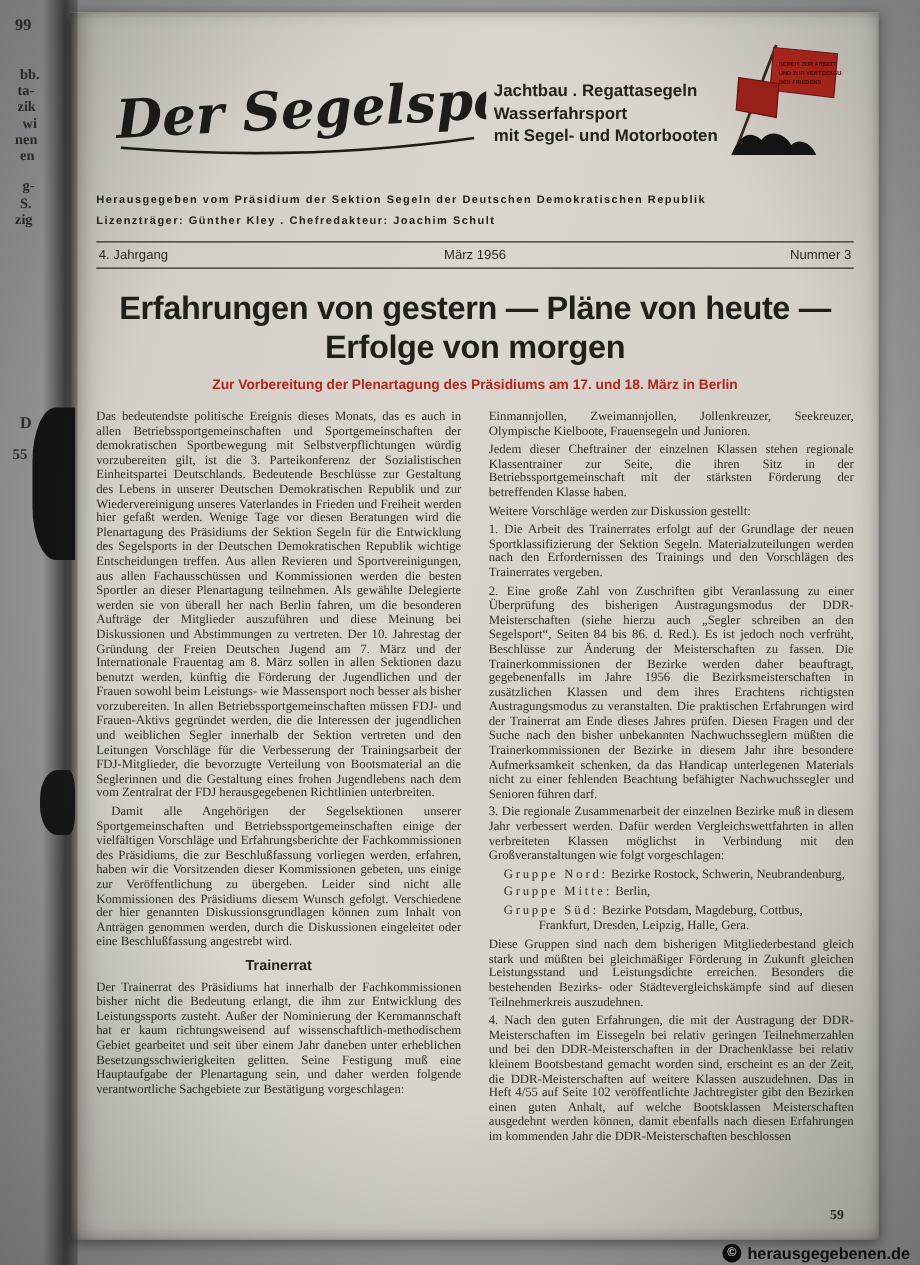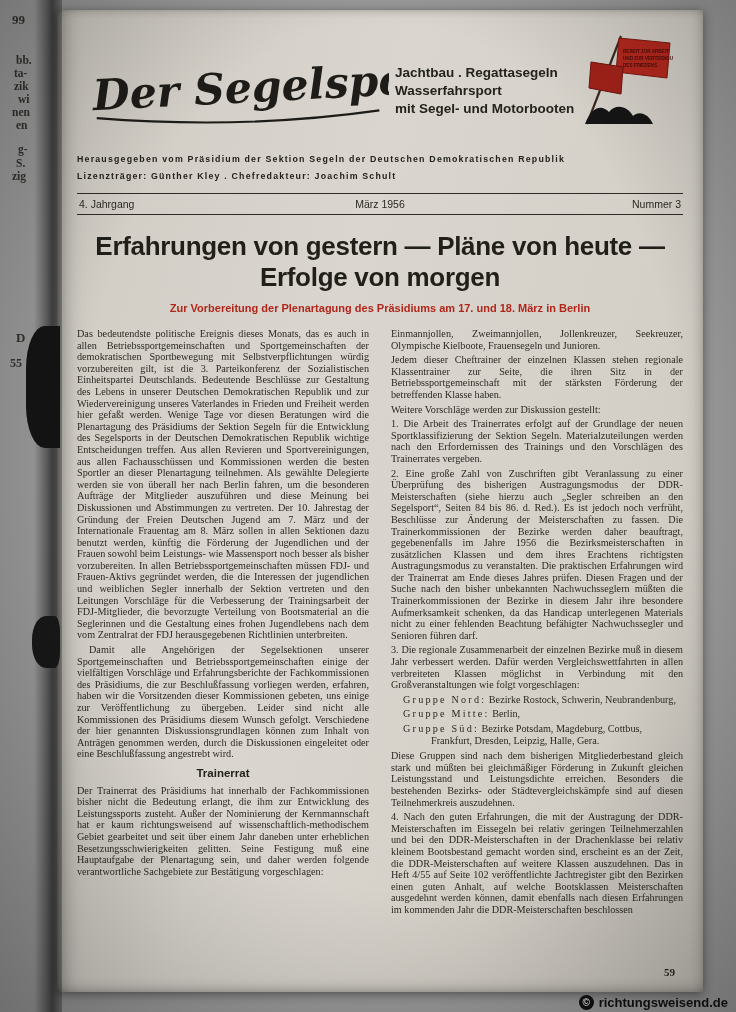--- a/index.html
+++ b/index.html
@@ -157,16 +157,16 @@
         <p>Diese Gruppen sind nach dem bisherigen Mitgliederbestand gleich stark und müßten bei gleichmäßiger Förderung in Zukunft gleichen Leistungsstand und Leistungsdichte erreichen. Besonders die bestehenden Bezirks- oder Städtevergleichskämpfe sind auf diesen Teilnehmerkreis auszudehnen.</p>
         <p>4. Nach den guten Erfahrungen, die mit der Austragung der DDR-Meisterschaften im Eissegeln bei relativ geringen Teilnehmerzahlen und bei den DDR-Meisterschaften in der Drachenklasse bei relativ kleinem Bootsbestand gemacht worden sind, erscheint es an der Zeit, die DDR-Meisterschaften auf weitere Klassen auszudehnen. Das in Heft 4/55 auf Seite 102 veröffentlichte Jachtregister gibt den Bezirken einen guten Anhalt, auf welche Bootsklassen Meisterschaften ausgedehnt werden können, damit ebenfalls nach diesen Erfahrungen im kommenden Jahr die DDR-Meisterschaften beschlossen</p>
       </div>
     </div>
 
     <div class="pageno">59</div>
   </div>
 
   <div class="watermark">
     <span class="wm-c">©</span>
-    <span class="wm-text">richtungsweisend.de</span>
+    <span class="wm-text">herausgegebenen.de</span>
   </div>
 
 </div>
 
 </body></html>

